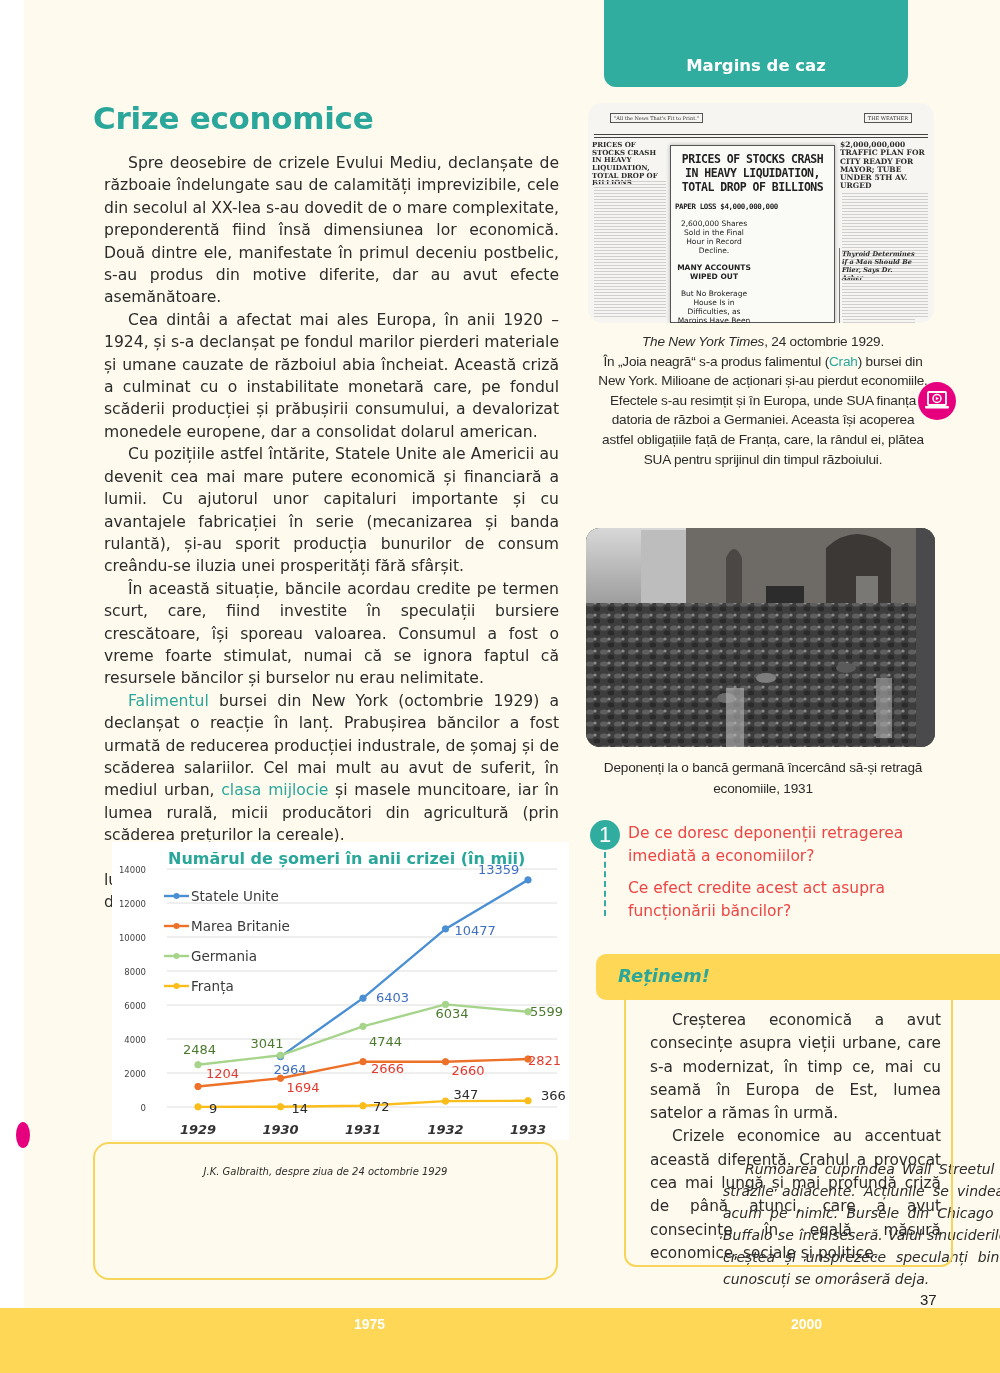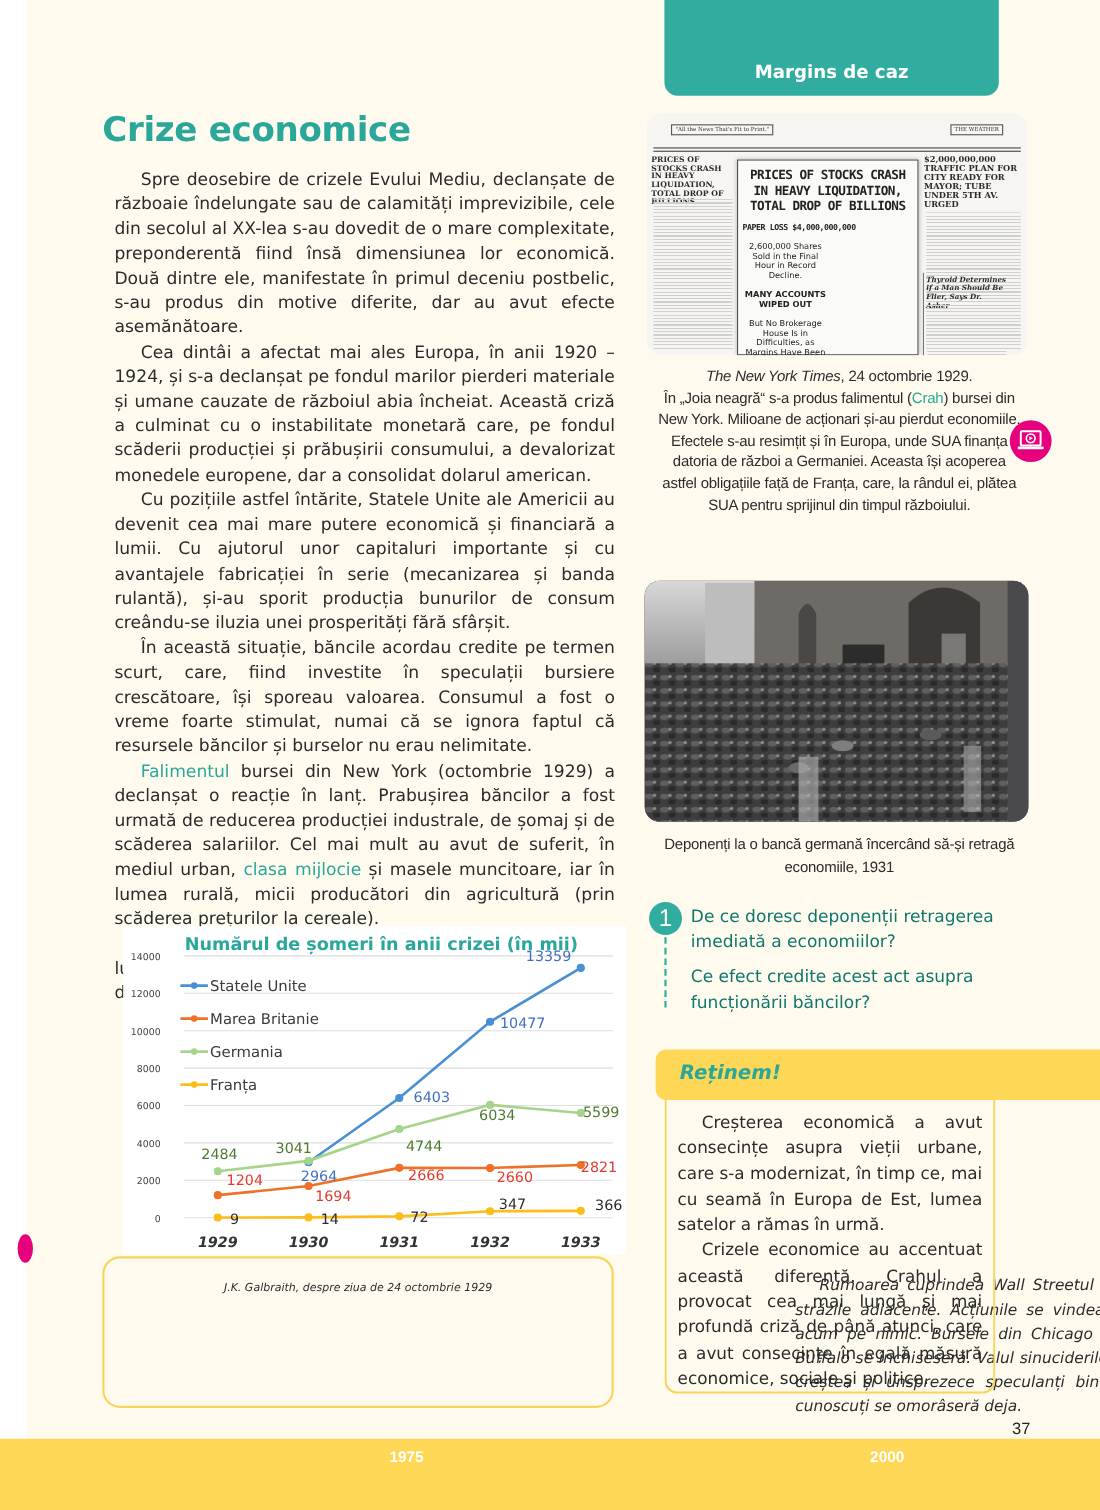--- a/index.html
+++ b/index.html
@@ -46,27 +46,27 @@
 
   .video-icon { position: absolute; left: 918px; top: 382px; width: 38px; height: 38px; border-radius: 50%; background: #e6007e; }
   .video-icon svg { position: absolute; left: 7px; top: 9px; }
 
   .photo { position: absolute; left: 586px; top: 528px; width: 349px; height: 219px; border-radius: 14px; overflow: hidden; background: #4a4a4c; }
   .photo svg { position: absolute; left: 0; top: 0; }
   .photo-caption { position: absolute; left: 598px; top: 757px; width: 330px; text-align: center; font-family: "Liberation Sans", sans-serif; font-size: 13.6px; line-height: 21px; color: #2b2b2b; letter-spacing: -0.2px; }
 
   .q-badge { position: absolute; left: 590px; top: 820px; width: 30px; height: 30px; border-radius: 50%; background: #31ada0; color: #fff; font-size: 22px; line-height: 30px; text-align: center; font-family: "Liberation Sans", sans-serif; }
   .q-dash { position: absolute; left: 604px; top: 852px; height: 64px; border-left: 2px dashed #31ada0; }
-  .q-text { position: absolute; left: 628px; width: 290px; font-size: 15.5px; line-height: 22.5px; color: #0f766e; }
+  .q-text { position: absolute; left: 628px; width: 290px; font-size: 15.5px; line-height: 22.5px; color: #ef4444; }
   .q1 { top: 822px; }
   .q2 { top: 877px; }
 
   .retinem-head { position: absolute; left: 596px; top: 954px; width: 404px; height: 46px; background: #fdd755; border-radius: 10px 0 0 10px; }
   .retinem-head span { position: absolute; left: 22px; top: 11px; font-weight: bold; font-style: italic; font-size: 18px; color: #2aa79a; }
-  .retinem-body { position: absolute; left: 604px; top: 999px; width: 301px; height: 268px; border: 2px solid #f7d55a; border-top: none; border-radius: 0 0 12px 12px; padding: 10px 10px 0 10px; }
+  .retinem-body { position: absolute; left: 624px; top: 999px; width: 329px; height: 268px; border: 2px solid #f7d55a; border-top: none; border-radius: 0 0 12px 12px; padding: 10px 10px 0 24px; }
   .retinem-body p { font-size: 15.3px; line-height: 23.3px; text-align: justify; color: #2b2b2b; text-indent: 22px; }
 
   .page-num { position: absolute; left: 920px; top: 1291px; font-family: "Liberation Sans", sans-serif; font-size: 15px; color: #222; }
 
   .footer { position: absolute; left: 0; top: 1308px; width: 1000px; height: 65px; background: #fdd755; }
   .footer span { position: absolute; top: 8px; color: #ffffff; font-family: "Liberation Sans", sans-serif; font-weight: bold; font-size: 14px; margin-left: 28px; }
 </style>
 </head>
 <body>
 

